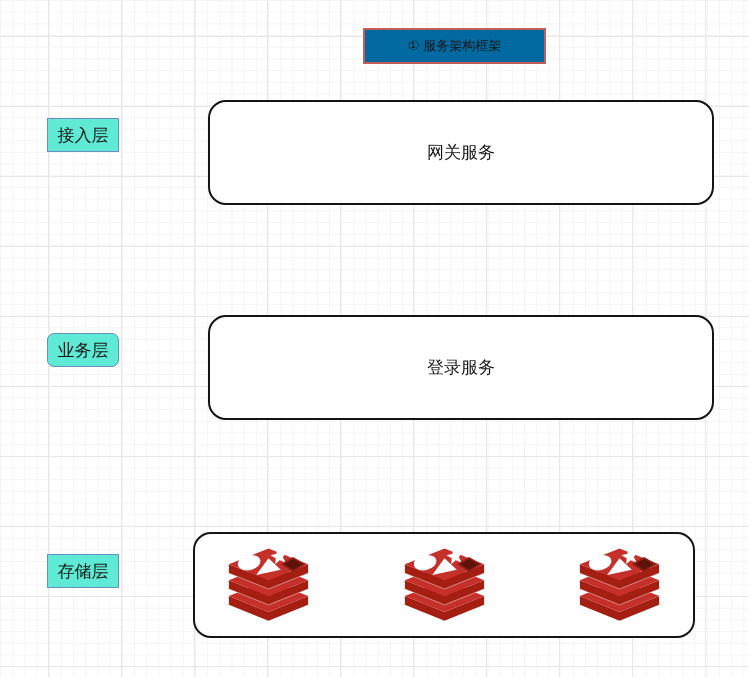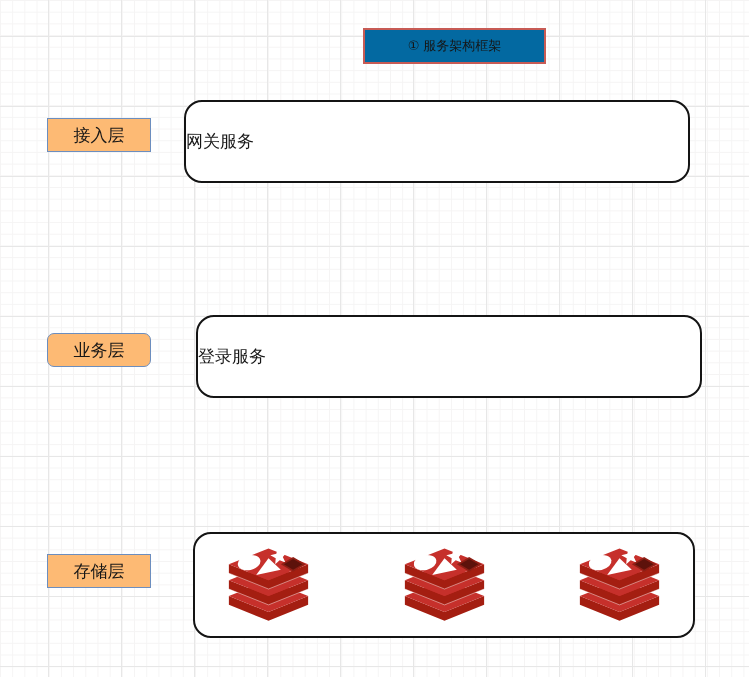--- a/index.html
+++ b/index.html
@@ -38,45 +38,45 @@
     border: 2px solid #c75b55;
     display: flex; align-items: center; justify-content: center;
     font-size: 13px;
     white-space: nowrap;
     margin-left: 48px;
   }
 
   .layer-label {
     position: absolute;
     left: 47px;
-    width: 104px; height: 34px;
+    width: 72px; height: 34px;
     box-sizing: border-box;
-    background: #fdba74;
+    background: #5eead4;
     border: 1.5px solid #6c8ebf;
     display: flex; align-items: center; justify-content: center;
     font-size: 17px;
     white-space: nowrap;
   }
   .label-access  { top: 118px; }
   .label-business{ top: 333px; border-radius: 7px; }
   .label-storage { top: 554px; }
 
   .service-box {
     position: absolute;
-    left: 184px;
-    width: 506px; height: 83px;
+    left: 208px;
+    width: 506px; height: 105px;
     box-sizing: border-box;
     background: #ffffff;
     border: 2px solid #141414;
     border-radius: 18px;
-    display: flex; align-items: center; 
+    display: flex; align-items: center; justify-content: center;
     font-size: 17px;
   }
   .box-gateway { top: 100px; }
-  .box-login   { top: 315px; margin-left: 12px; }
+  .box-login   { top: 315px; }
 
   .box-storage {
     top: 532px; left: 193px;
     width: 502px; height: 106px;
     display: flex; align-items: center; justify-content: space-between;
     padding: 0 25px;
   }
 
   .redis-icon { width: 97px; height: 81px; display: block; }
 

